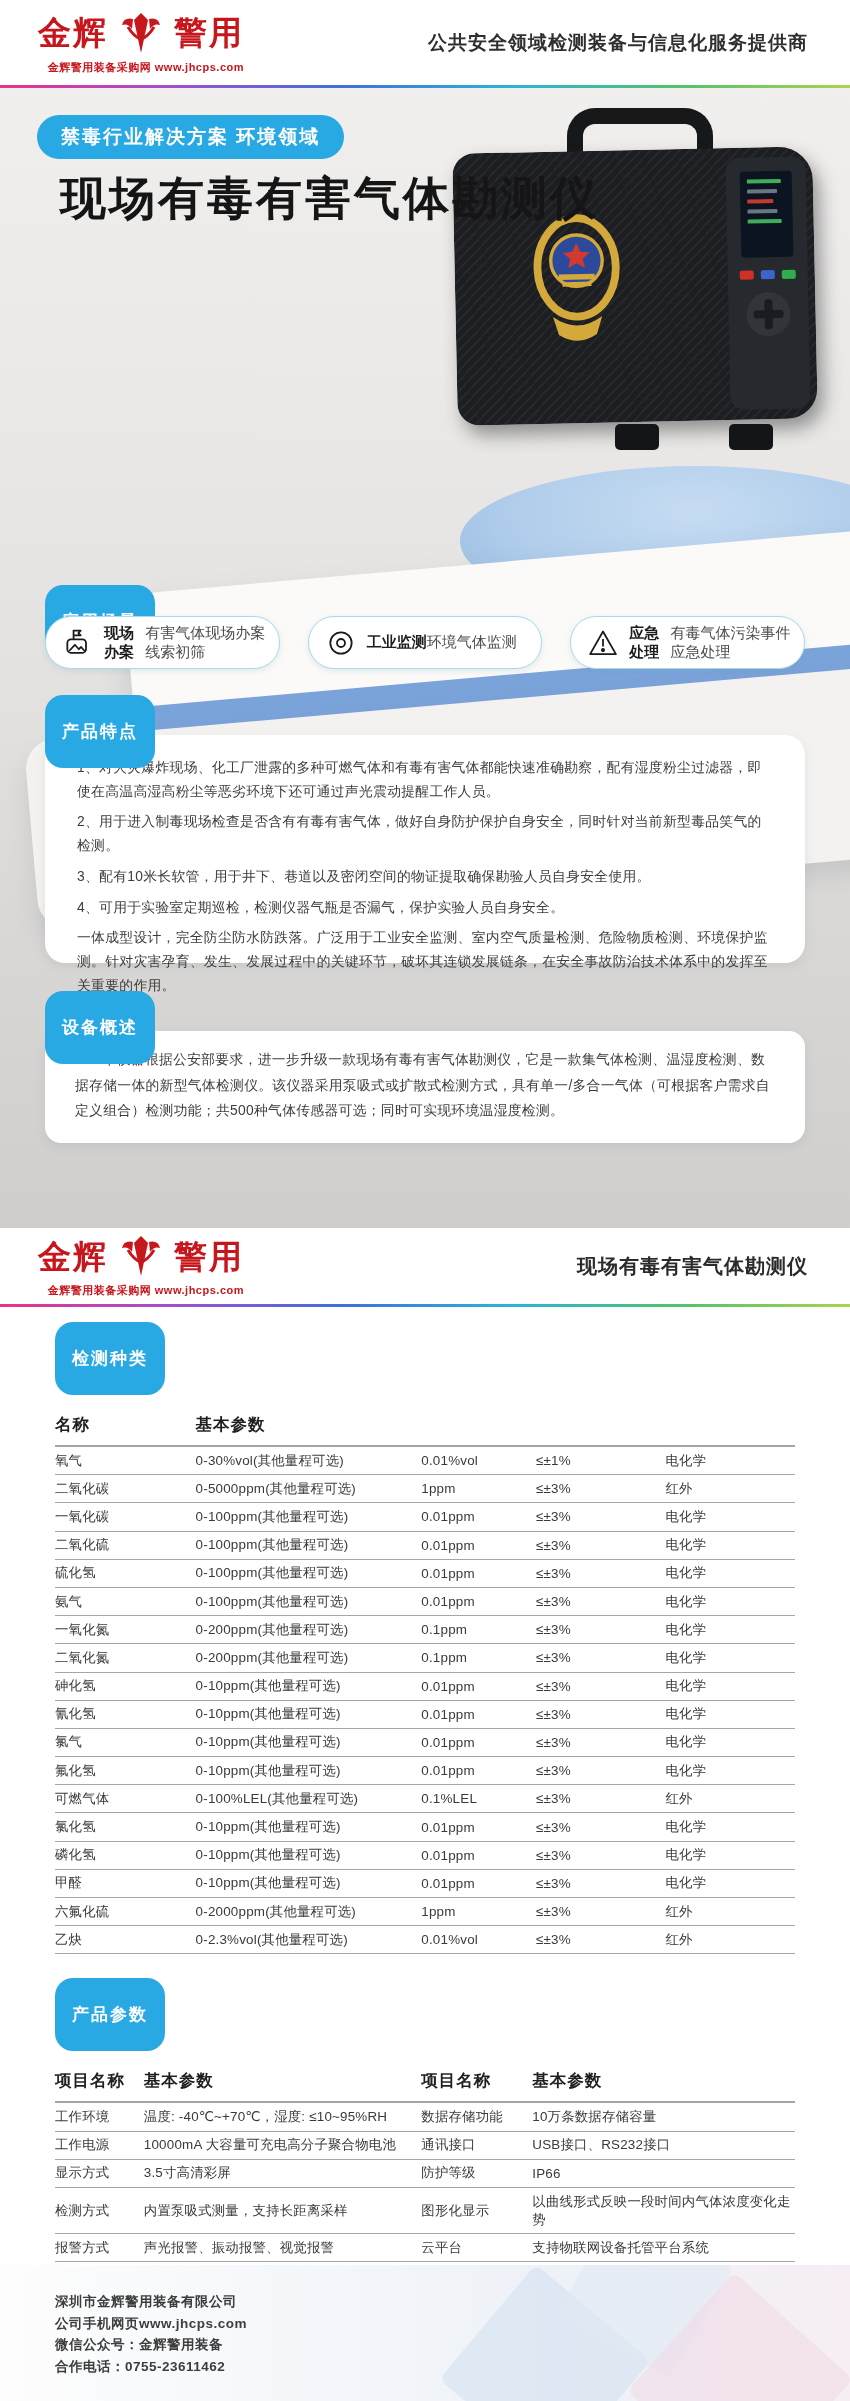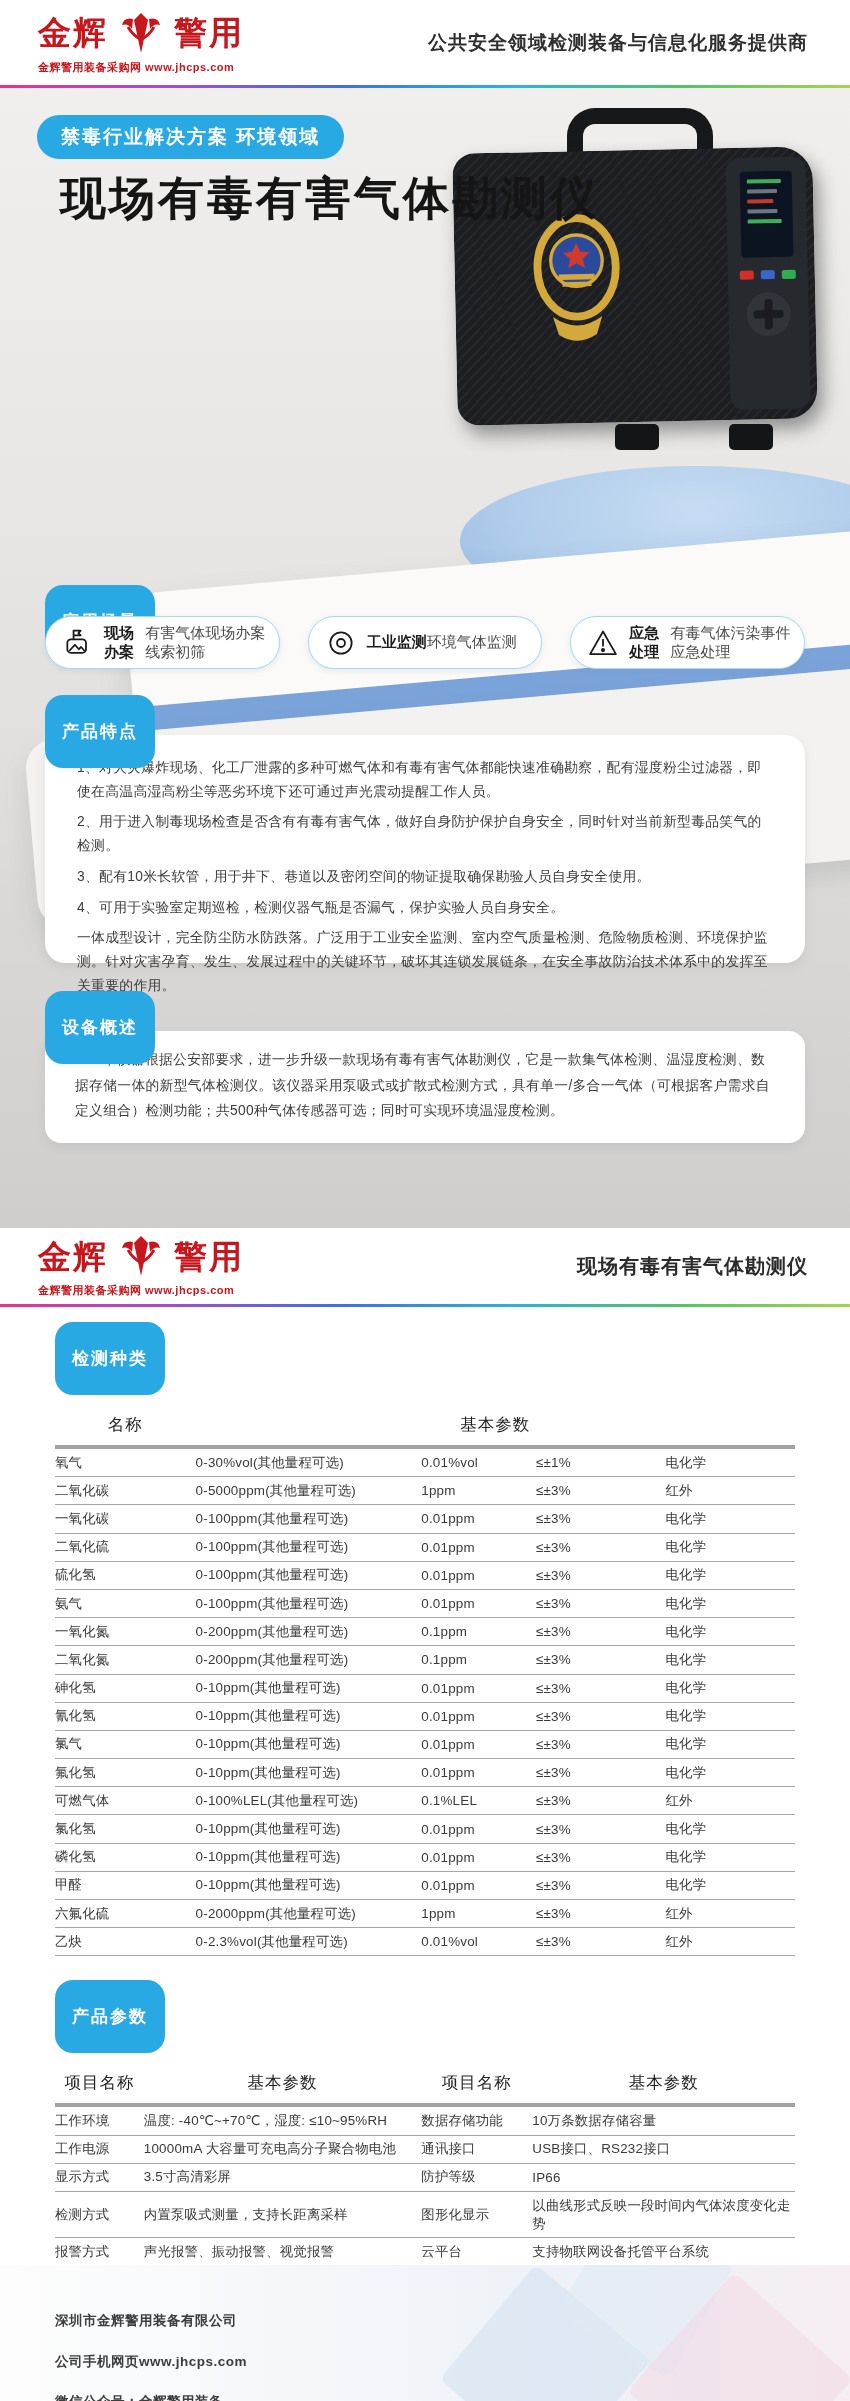--- a/index.html
+++ b/index.html
@@ -6,21 +6,21 @@
   body { width:850px; height:2401px; font-family:"Liberation Sans","DejaVu Sans",sans-serif; background:#fff; overflow:hidden; }
   .page { width:850px; height:2401px; position:relative; }
 
   
   .topbar { height:85px; background:#fff; display:flex; align-items:center; justify-content:space-between; padding:0 42px 0 38px; position:relative; }
   .topbar.second { height:76px; }
   .grad-line { height:3px; background:linear-gradient(90deg,#e9338a,#a14fd0,#3f6fe0,#2bb3d8,#52c26b,#a9d44e); }
   .logo { display:flex; flex-direction:column; }
   .logo-row { display:flex; align-items:center; gap:12px; }
   .logo-cn { font-family:"DejaVu Serif","Liberation Serif",serif; font-weight:bold; font-size:33px; color:#c8161d; letter-spacing:2px; }
-  .logo-sub { font-size:11px; color:#c8161d; font-weight:bold; margin-top:3px; letter-spacing:0.5px; }
+  .logo-sub { font-size:11px; color:#c8161d; font-weight:bold; margin-top:3px; letter-spacing:0.5px;text-align:right; }
   .tagline { font-size:19px; font-weight:bold; color:#2f2f2f; letter-spacing:1px; }
   .subtitle-right { font-size:20px; font-weight:bold; color:#2b2b2b; letter-spacing:1px; }
 
   
   .hero { position:relative; height:1140px; overflow:hidden;
           background:linear-gradient(180deg,#f0efed 0%,#e9e8e6 30%,#e2e1df 55%,#d8d7d5 75%,#cfcecc 100%); }
   .platform-blue { position:absolute; left:460px; top:378px; width:470px; height:150px; border-radius:50%;
           background:radial-gradient(ellipse at 50% 30%,#c6dcf2 0%,#b0cdeb 55%,#95b9e0 100%); }
   .slab1 { position:absolute; left:130px; top:470px; width:840px; height:180px; border-radius:34px;
           background:#fbfaf8; transform:rotate(-5deg); box-shadow:0 18px 30px rgba(120,120,130,.25); }
@@ -73,41 +73,41 @@
   .feature-card { position:absolute; left:45px; top:647px; width:760px; height:228px; background:#fff;
           border-radius:20px; padding:21px 32px 0; z-index:4; box-shadow:0 4px 10px rgba(130,130,140,.15); }
   .feature-card p { font-size:13.8px; color:#3c3c3c; line-height:1.72; margin-bottom:7px; letter-spacing:0.3px; }
   .overview-card { position:absolute; left:45px; top:943px; width:760px; height:112px; background:#fff;
           border-radius:16px; padding:16px 30px 0; z-index:4; box-shadow:0 4px 10px rgba(130,130,140,.15); }
   .overview-card p { font-size:13.8px; color:#3c3c3c; line-height:1.85; text-indent:2em; letter-spacing:0.3px; }
 
   
   .content { height:958px; background:#fff; padding:15px 55px 0; }
   .tbl { width:100%; border-collapse:collapse; margin-top:13px; }
-  .tbl th { text-align:center; font-size:16.5px; font-weight:normal; color:#1f1f1f; padding:6px 0 9px;
-          border-bottom:4px solid #a3a3a3; letter-spacing:1px; }
+  .tbl th { text-align:left; font-size:16.5px; font-weight:bold; color:#1f1f1f; padding:6px 0 9px;
+          border-bottom:2px solid #a3a3a3; letter-spacing:1px; }
   .tbl td { font-size:13.4px; color:#3a3a3a; padding:4.6px 0; border-bottom:1px solid #a6a6a6; letter-spacing:0.2px; }
   .det-tbl td:nth-child(1){width:19%} .det-tbl td:nth-child(2){width:30.5%} .det-tbl td:nth-child(3){width:15.5%}
   .det-tbl td:nth-child(4){width:17.5%} .det-tbl td:nth-child(5){width:17.5%}
   .par-tbl td:nth-child(1){width:12%} .par-tbl td:nth-child(2){width:37.5%} .par-tbl td:nth-child(3){width:15%}
   .par-tbl td:nth-child(4){width:35.5%}
   .mt24 { margin-top:24px; display:inline-block; }
   .mt22 { margin-top:25px; display:inline-block; }
   .case-title { font-size:15px; font-weight:bold; color:#1d1d1d; margin-top:16px; }
   .case-text { font-size:13.4px; color:#3c3c3c; line-height:1.95; margin-top:8px; letter-spacing:0.3px; }
 
   
   .pfooter { height:136px; position:relative; overflow:hidden;
           background:linear-gradient(90deg,#fdfdfd 0%,#f2f6fa 45%,#eef2f8 65%,#f6eef4 100%); }
   .fshape { position:absolute; opacity:.55; border-radius:8px; }
   .fs1 { left:470px; top:30px; width:150px; height:150px; background:#cfe0f0; transform:rotate(40deg); }
   .fs2 { left:580px; top:-40px; width:130px; height:130px; background:#dfeaf4; transform:rotate(30deg); }
   .fs3 { right:30px; top:40px; width:160px; height:160px; background:#f0d9e6; transform:rotate(42deg); }
   .footer-info { position:absolute; left:55px; top:26px; z-index:2; }
-  .footer-info div { font-size:13.5px; color:#3d3d3d; line-height:1.6; font-weight:bold; letter-spacing:0.5px;margin-top:19px; }
+  .footer-info div { font-size:13.5px; color:#3d3d3d; line-height:1.6; font-weight:bold; letter-spacing:0.5px; }
   .qr-wrap { position:absolute; right:48px; top:12px; z-index:2; width:96px; text-align:center; }
   .qr { width:80px; height:80px; margin:0 auto; background:#fff; border:3px solid #fff; position:relative;
         background-image:
           repeating-linear-gradient(0deg,#111 0 4px,transparent 4px 9px),
           repeating-linear-gradient(90deg,#111 0 4px,#fff 4px 9px); }
   .qr .finder { position:absolute; width:16px; height:16px; border:4px solid #111; background:#fff; }
   .qr .f-tl { left:1px; top:1px; } .qr .f-tr { right:1px; top:1px; } .qr .f-bl { left:1px; bottom:1px; }
   .qr .center { position:absolute; left:29px; top:27px; width:18px; height:22px; background:#fff; display:flex;
         align-items:center; justify-content:center; }
   .qr .center i { display:block; width:10px; height:13px; background:#c8161d;

